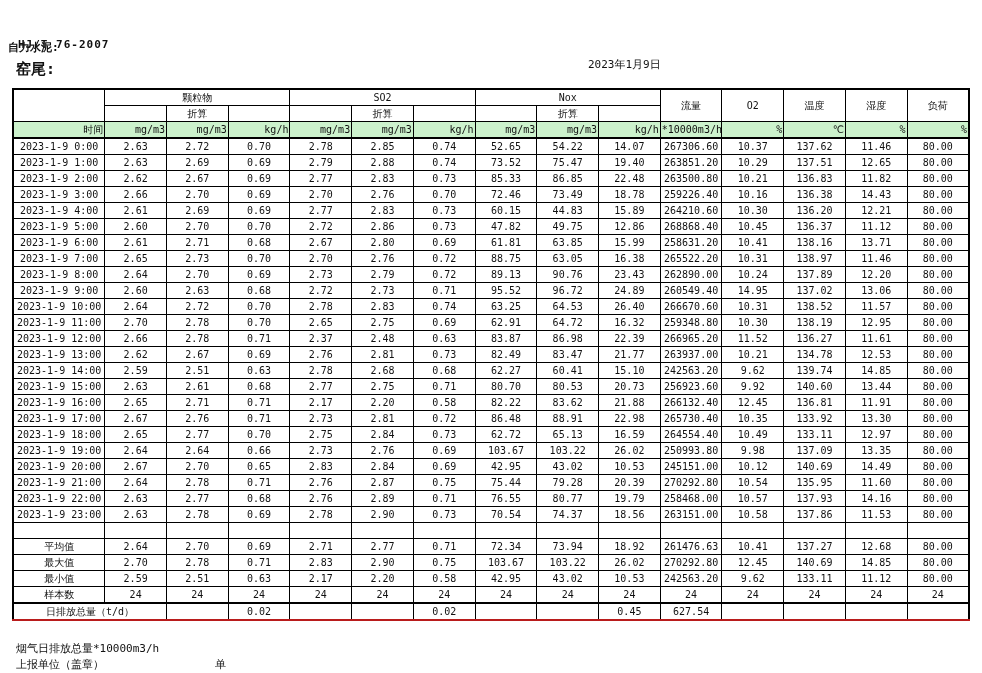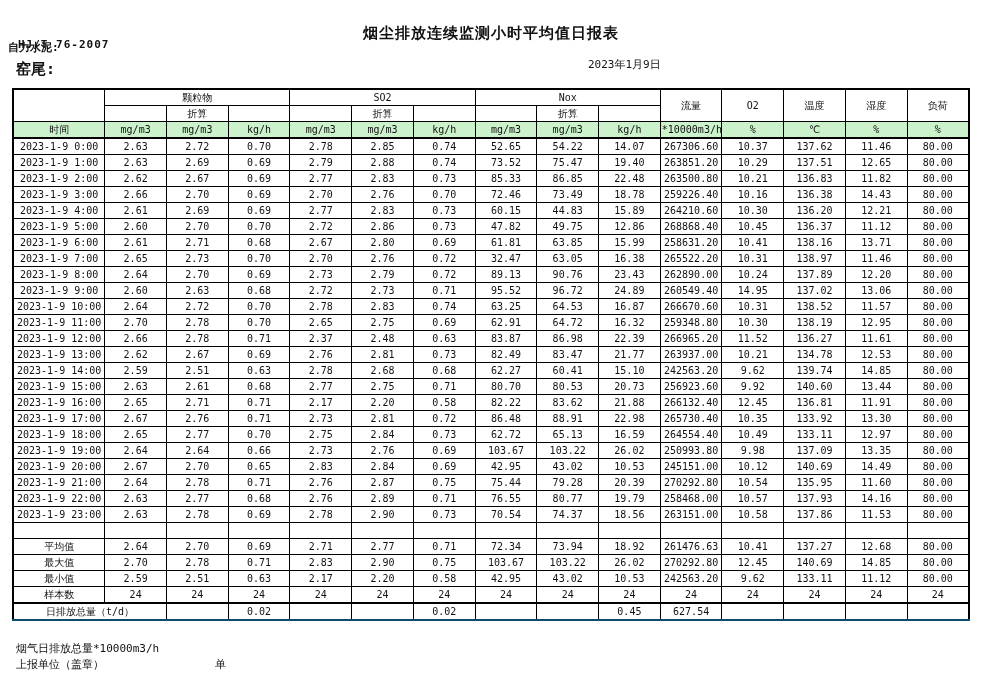--- a/index.html
+++ b/index.html
@@ -20,35 +20,34 @@
     position:absolute; left:12px; top:88px; width:958px;
     border-collapse:collapse; table-layout:fixed;
     font-size:10px;
   }
   table.report td {
     border:1px solid #000; height:15px; padding:0 1px;
     text-align:center; vertical-align:middle;
     white-space:nowrap; overflow:hidden;
   }
   table.report { border:2px solid #000; }
-  tr.unit-row td { background:var(--hdr-green,#ccf2cc); border-bottom:2px solid #000; }
-  tr.daily-row td { border-top:2px solid #000; border-bottom:2px solid #0c4a6e; }
+  tr.unit-row td { background:var(--hdr-green,#ccf2cc); border-bottom:2px solid #000;text-align:right; }
+  tr.daily-row td { border-top:2px solid #000; border-bottom:2px solid #b91c1c; }
   td.label-left { text-align:left; padding-left:3px; }
 
   .note1 { position:absolute; left:16px; top:641px; font-size:11px; }
   .footer-line { position:absolute; left:16px; top:657px; font-size:11px; }
   .footer-line .unit-lbl { position:absolute; left:199px; top:0; }
 </style>
 </head>
 <body style="--hdr-green: #ccf2cc;">
 
 <div class="page">
 
   <div class="std-no">HJ/T 76-2007</div>
-  <div class="title">烟尘排放连续监测小时平均值日报表</div>
   <div class="company">自力水泥:</div>
   <div class="location">窑尾:</div>
   <div class="date">2023年1月9日</div>
 
   <table class="report">
     <colgroup>
       <col style="width:9.6%">
       <col style="width:6.457%">
         <col style="width:6.457%">
         <col style="width:6.457%">
@@ -226,21 +225,21 @@
           <td>80.00</td>
         </tr>
         <tr>
           <td>2023-1-9 7:00</td>
           <td>2.65</td>
           <td>2.73</td>
           <td>0.70</td>
           <td>2.70</td>
           <td>2.76</td>
           <td>0.72</td>
-          <td>32.47</td>
+          <td>88.75</td>
           <td>63.05</td>
           <td>16.38</td>
           <td>265522.20</td>
           <td>10.31</td>
           <td>138.97</td>
           <td>11.46</td>
           <td>80.00</td>
         </tr>
         <tr>
           <td>2023-1-9 8:00</td>
@@ -279,21 +278,21 @@
         <tr>
           <td>2023-1-9 10:00</td>
           <td>2.64</td>
           <td>2.72</td>
           <td>0.70</td>
           <td>2.78</td>
           <td>2.83</td>
           <td>0.74</td>
           <td>63.25</td>
           <td>64.53</td>
-          <td>16.87</td>
+          <td>26.40</td>
           <td>266670.60</td>
           <td>10.31</td>
           <td>138.52</td>
           <td>11.57</td>
           <td>80.00</td>
         </tr>
         <tr>
           <td>2023-1-9 11:00</td>
           <td>2.70</td>
           <td>2.78</td>

